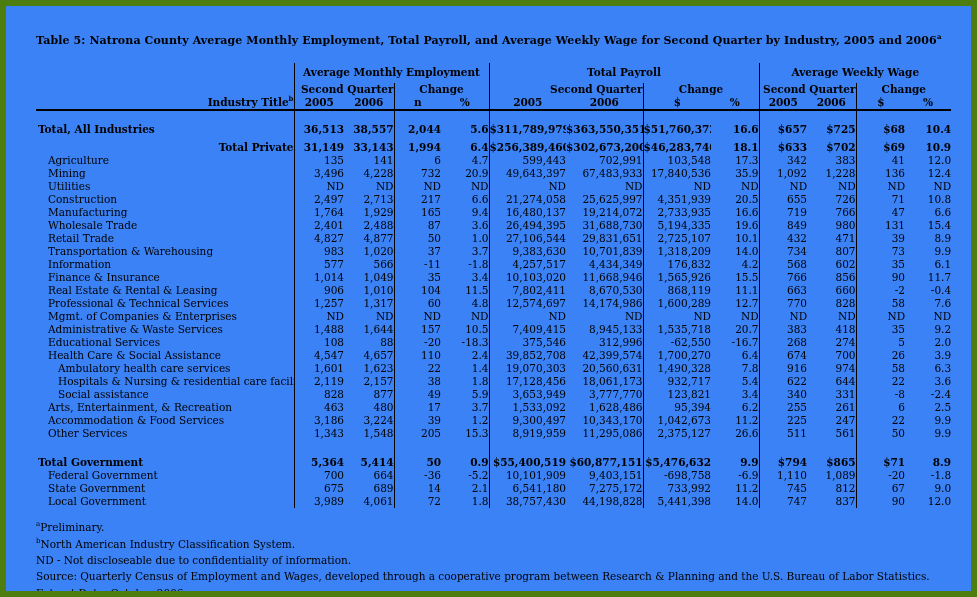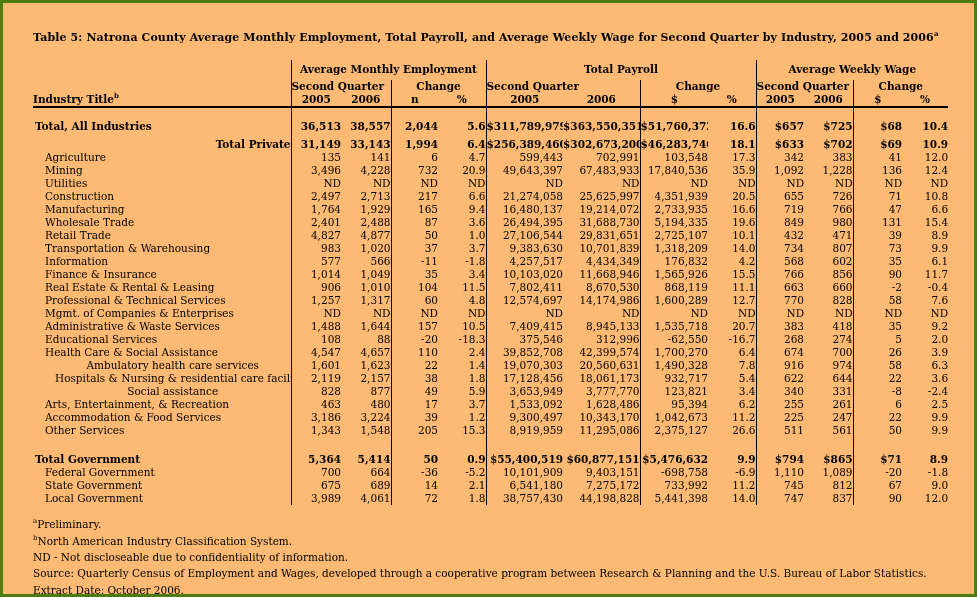--- a/index.html
+++ b/index.html
@@ -1,20 +1,20 @@
 <!DOCTYPE html>
 <html><head>
 <meta charset="utf-8">
 <style>
   * { box-sizing: border-box; }
   html,body { margin:0; padding:0; background:#fff; }
   .page {
     width: 977px; height: 597px;
-    border: 3px solid #4d7c0f;
-    background: #fdba74;
+    border: 6px solid #4d7c0f;
+    background: #3b82f6;
     font-family: "DejaVu Serif", serif;
     color: #000;
     padding: 26px 30px 0 30px;
     overflow: hidden;
   }
   .title {
     font-size: 11px;
     font-weight: bold;
     letter-spacing: 0.1px;
     margin-bottom: 16px;
@@ -28,32 +28,32 @@
   }
   table.data th, table.data td {
     font-size: 10.5px;
     line-height: 13px;
     padding: 0;
     overflow: hidden;
     white-space: nowrap;
   }
   thead th { font-weight: bold; vertical-align: bottom; }
   th.grp  { border-left: 1px solid #000; text-align: center; height: 20px; vertical-align: middle; margin-left: 22px; }
-  th.sq   { text-align: left; height: 13px; }
+  th.sq   { text-align: right; height: 13px; }
   th.chg  { text-align: center; height: 13px; }
   th.yr   { text-align: center; height: 13px; }
   .gs { border-left: 1px solid #000; }
   .cs { border-left: 1px solid #000; }
   thead tr.last th { border-bottom: 2px solid #000; }
-  th.ind-h { text-align: left; vertical-align: bottom; border-bottom: 2px solid #000; }
+  th.ind-h { text-align: right; vertical-align: bottom; border-bottom: 2px solid #000; }
   tbody td { text-align: right; padding-right: 9px; height: 13px; }
   tbody td.ind { text-align: left; padding-right: 0; }
   tbody td.ind0 { padding-left: 2px; }
   tbody td.ind1 { padding-left: 12px; }
-  tbody td.ind2 { padding-left: 22px; text-align: center; }
+  tbody td.ind2 { padding-left: 22px; }
   tbody tr.bold td { font-weight: bold; }
   tbody tr.gap-sm td { padding-top: 5px; height: 18px; text-align: right; }
   tbody tr.gap-lg td { padding-top: 16px; height: 29px; }
   tbody tr:first-child td { padding-top: 12px; height: 18px; }
   .footnotes { margin-top: 12px; font-size: 10.5px; }
   .footnotes .fn { margin-bottom: 4.5px; white-space: nowrap; }
   .footnotes sup { font-size: 7px; vertical-align: super; }
 </style>
 </head>
 <body>

